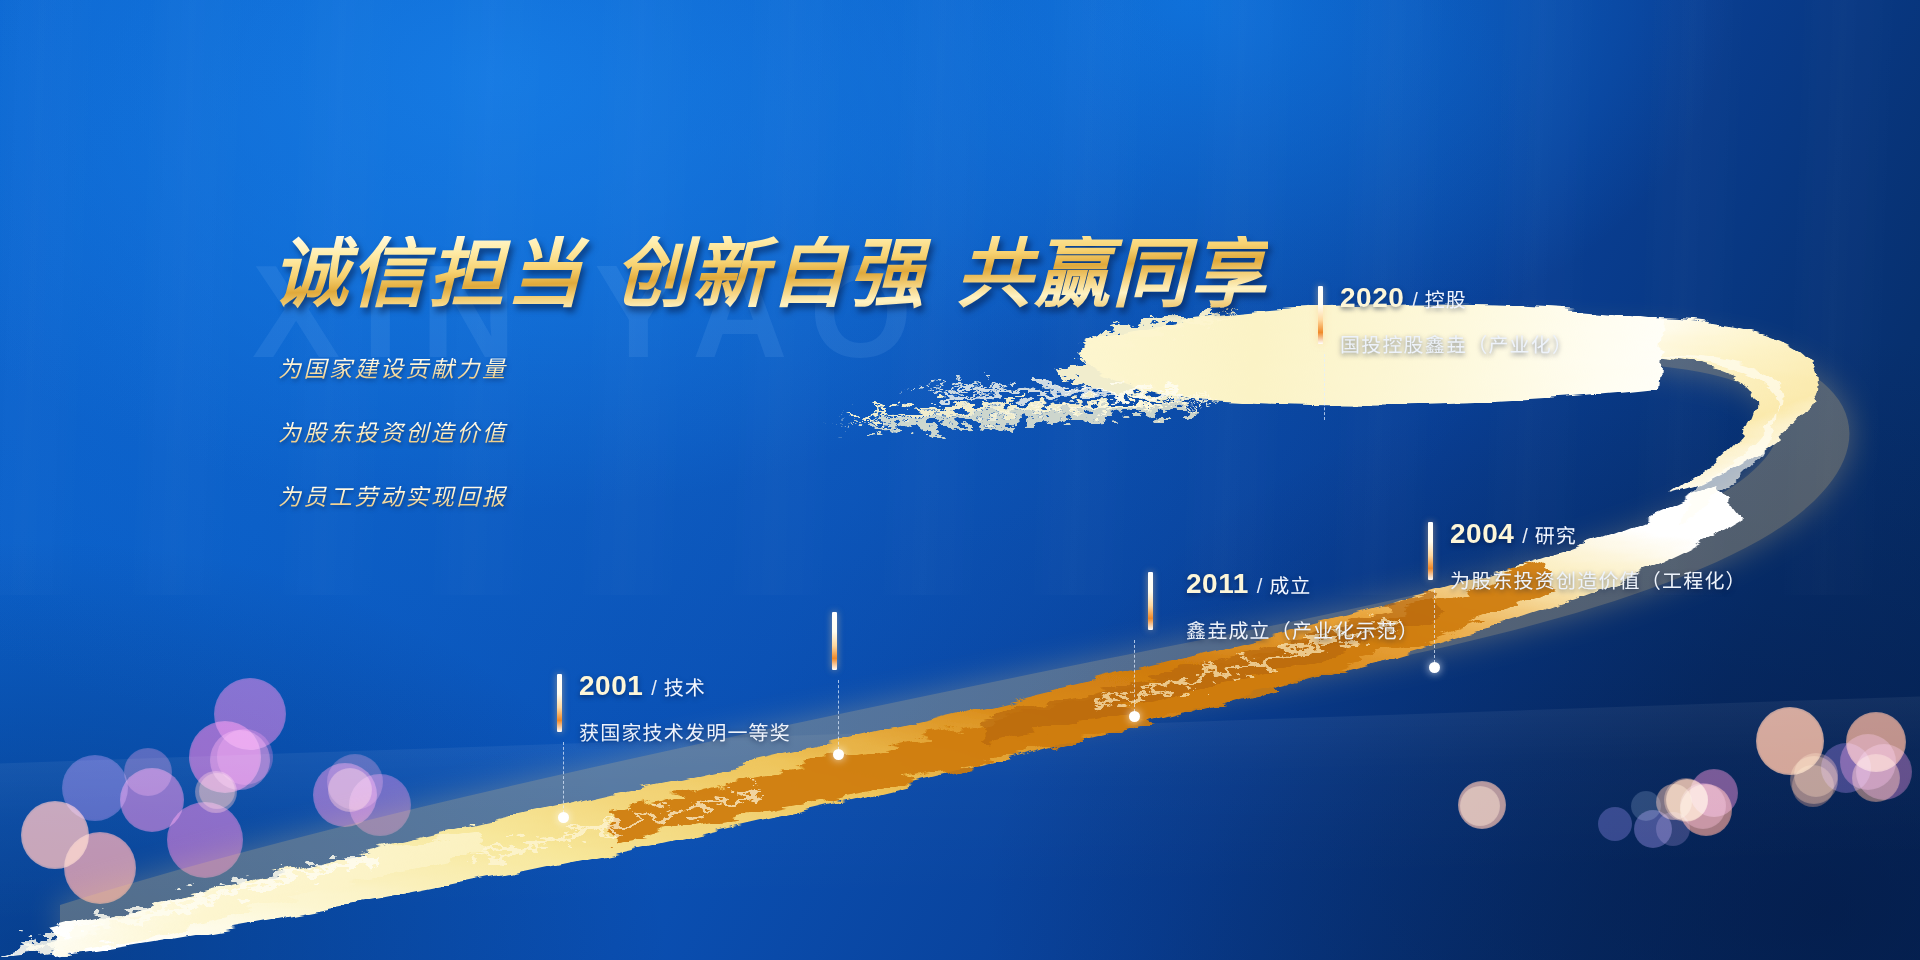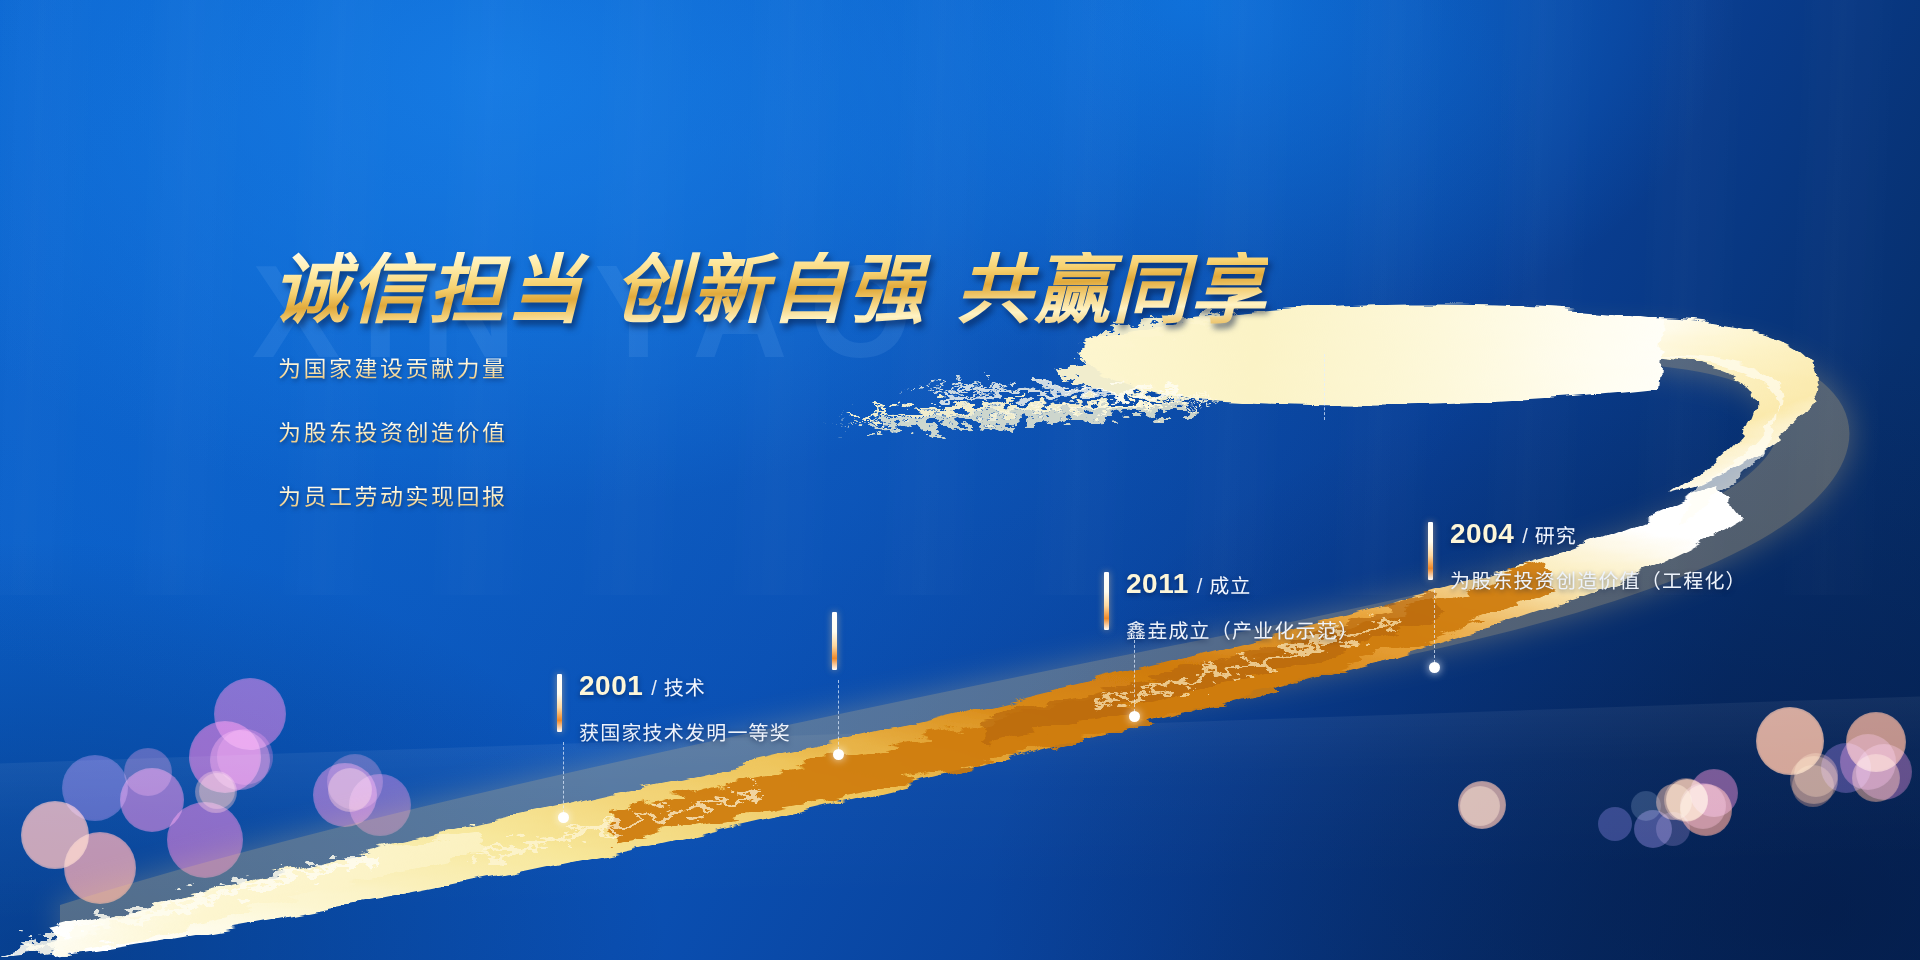--- a/index.html
+++ b/index.html
@@ -61,21 +61,21 @@
     letter-spacing:22px;
     color:rgba(150,200,255,.115);
     white-space:nowrap;
     user-select:none;
     font-family:"Liberation Sans","DejaVu Sans",sans-serif;
   }
 
   
   .headline{
     position:absolute;
-    left:272px; top:252px;
+    left:272px; top:236px;
     font-size:76px;
     line-height:1;
     font-weight:700;
     font-style:italic;
     white-space:nowrap;
     letter-spacing:2px;
     background:linear-gradient(178deg,
         #fffbe8 0%, #ffeeae 18%, #f7d271 38%,
         #e0a93b 52%, #f3cf78 64%, #fff3c4 78%, #e6b550 100%);
     -webkit-background-clip:text;
@@ -94,20 +94,21 @@
     line-height:1;
     letter-spacing:2.5px;
     margin-bottom:41px;
     white-space:nowrap;
     background:linear-gradient(180deg,#fffdf2 0%,#ffeec0 45%,#e8c277 100%);
     -webkit-background-clip:text;
     background-clip:text;
     color:transparent;
     -webkit-text-fill-color:transparent;
     filter:drop-shadow(1px 2px 2px rgba(2,22,64,.5));
+    font-style:italic;
   }
 
   
   .ribbon{position:absolute; left:0; top:0; width:1920px; height:960px; pointer-events:none;}
 
   
   .ms{position:absolute;}
   .ms .bar{
     position:absolute;
     left:0; top:2px;
@@ -395,21 +396,21 @@
   </div>
 
   <div class="ms" style="left:832px; top:610px;">
     <div class="bar"></div>
   </div>
   <div class="conn" style="left:838px; top:680px; height:75px;">
     <div class="line"></div>
     <div class="dot"></div>
   </div>
 
-  <div class="ms" style="left:1104px; top:570px;">
+  <div class="ms" style="left:1148px; top:570px;padding-left:16px;">
     <div class="bar"></div>
     <div class="txt">
       <div>
         <span class="yr">2011</span><span class="sep">/</span><span class="tag">成立</span>
       </div>
       <div class="desc">鑫垚成立（产业化示范）</div>
     </div>
   </div>
   <div class="conn" style="left:1134px; top:640px; height:77px;">
     <div class="line"></div>
@@ -423,18 +424,27 @@
         <span class="yr">2004</span><span class="sep">/</span><span class="tag">研究</span>
       </div>
       <div class="desc">为股东投资创造价值（工程化）</div>
     </div>
   </div>
   <div class="conn" style="left:1434px; top:590px; height:78px;">
     <div class="line"></div>
     <div class="dot"></div>
   </div>
 
+  <div class="ms" style="left:1318px; top:284px;">
+    <div class="bar"></div>
+    <div class="txt">
+      <div>
+        <span class="yr">2020</span><span class="sep">/</span><span class="tag">控股</span>
+      </div>
+      <div class="desc">国投控股鑫垚（产业化）</div>
+    </div>
+  </div>
   <div class="conn" style="left:1324px; top:354px; height:66px;">
     <div class="line"></div>
 
   </div>
 
 </div>
 
 </body></html>

